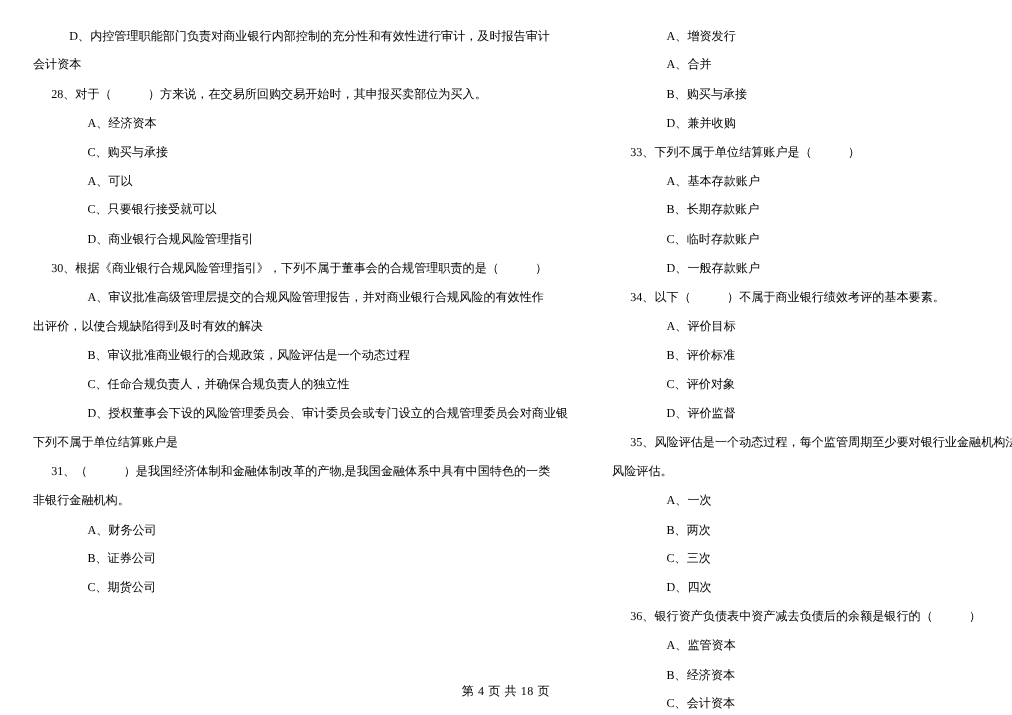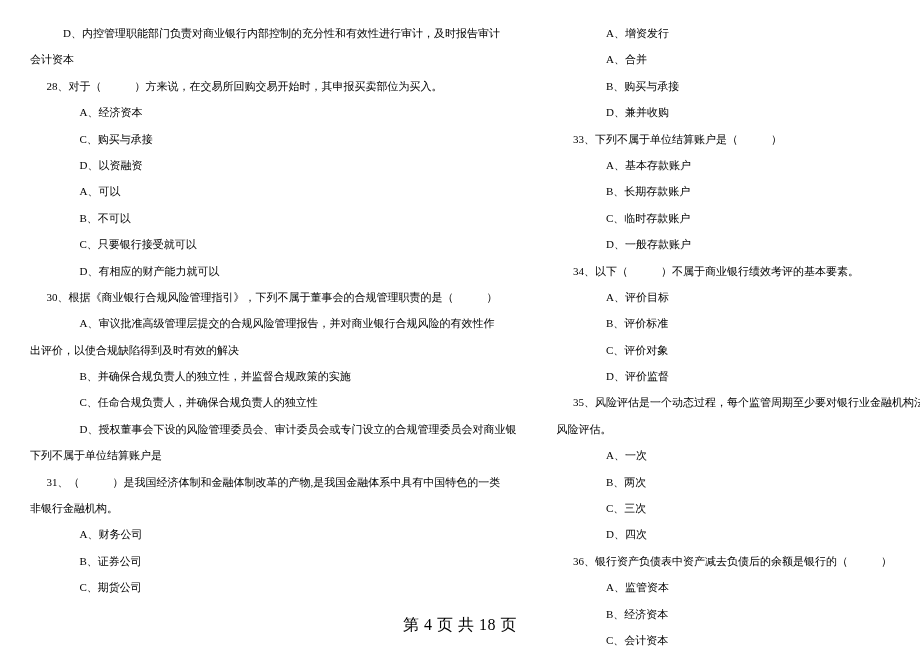--- a/index.html
+++ b/index.html
@@ -31,43 +31,41 @@
     .indent1 { padding-left: 3em; }
     .indent2 { padding-left: 4.5em; }
     .q { padding-left: 1.5em; }
     .noindent { padding-left: 0; }
     .footer {
       position: absolute;
       bottom: 14px;
       left: 0;
       right: 0;
       text-align: center;
-      font-size: 16px;
+      font-size: 11px;
       letter-spacing: 0.5px;
     }
   </style>
 </head>
 <body>
 
 <div class="cols">
   <div class="col">
     <div class="line indent1">D、内控管理职能部门负责对商业银行内部控制的充分性和有效性进行审计，及时报告审计</div>
     <div class="line noindent">会计资本</div>
     <div class="line q">28、对于（　　　）方来说，在交易所回购交易开始时，其申报买卖部位为买入。</div>
     <div class="line indent2">A、经济资本</div>
     <div class="line indent2">C、购买与承接</div>
-    <div class="line indent2">D、以资融资</div>
     <div class="line indent2">A、可以</div>
-    <div class="line indent2">B、不可以</div>
     <div class="line indent2">C、只要银行接受就可以</div>
-    <div class="line indent2">D、有相应的财产能力就可以</div>
+    <div class="line indent2">D、商业银行合规风险管理指引</div>
     <div class="line q">30、根据《商业银行合规风险管理指引》，下列不属于董事会的合规管理职责的是（　　　）</div>
     <div class="line indent2">A、审议批准高级管理层提交的合规风险管理报告，并对商业银行合规风险的有效性作</div>
     <div class="line noindent">出评价，以使合规缺陷得到及时有效的解决</div>
-    <div class="line indent2">B、并确保合规负责人的独立性，并监督合规政策的实施</div>
+    <div class="line indent2">B、审议批准商业银行的合规政策，风险评估是一个动态过程</div>
     <div class="line indent2">C、任命合规负责人，并确保合规负责人的独立性</div>
     <div class="line indent2">D、授权董事会下设的风险管理委员会、审计委员会或专门设立的合规管理委员会对商业银</div>
     <div class="line noindent">下列不属于单位结算账户是</div>
     <div class="line q">31、（　　　）是我国经济体制和金融体制改革的产物,是我国金融体系中具有中国特色的一类</div>
     <div class="line noindent">非银行金融机构。</div>
     <div class="line indent2">A、财务公司</div>
     <div class="line indent2">B、证券公司</div>
     <div class="line indent2">C、期货公司</div>
 
   </div>

